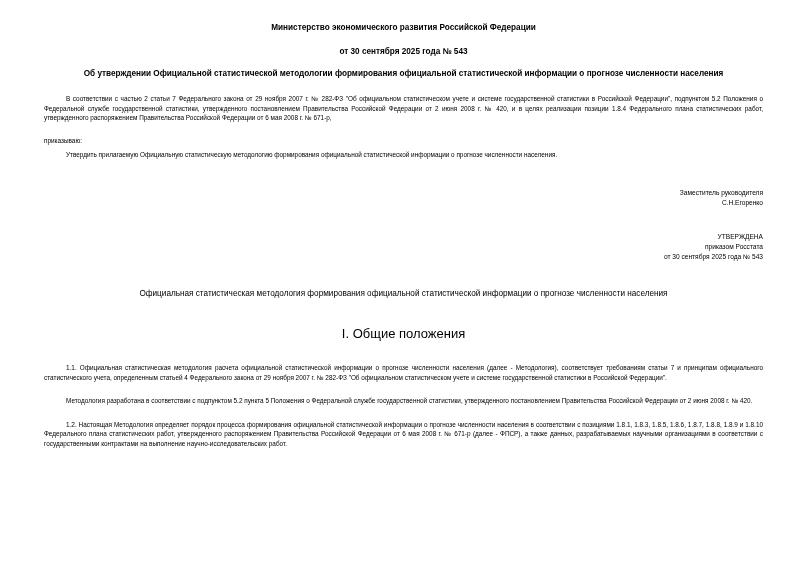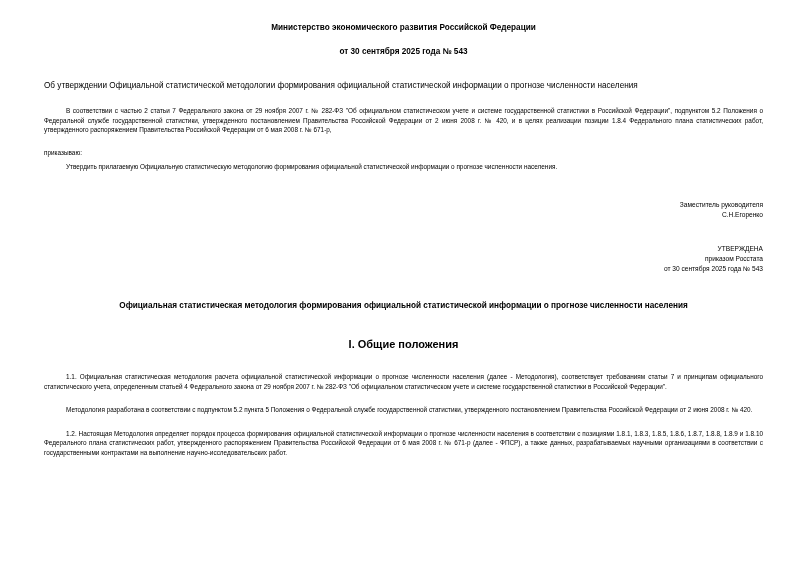--- a/index.html
+++ b/index.html
@@ -34,22 +34,23 @@
     margin-top: 16px;
   }
   .doc-date {
     font-size: 8.2px;
     font-weight: bold;
     text-align: center;
     margin-top: 13px;
   }
   .doc-title {
     font-size: 8.2px;
-    font-weight: normal;
-    margin-top: 24px;
+    font-weight: bold;
+    text-align: center;
+    margin-top: 12px;
     line-height: 12px;
   }
   .para {
     font-size: 6.4px;
     line-height: 9.6px;
     text-align: justify;
     margin-top: 14px;
   }
   .para.indent { text-indent: 22px; }
   .para.noindent { text-indent: 0; }
@@ -60,28 +61,28 @@
     margin-top: 28px;
   }
   .approve-block {
     font-size: 6.6px;
     line-height: 10px;
     text-align: right;
     margin-top: 24px;
   }
   .method-title {
     font-size: 8.2px;
-    font-weight: bold;
+    font-weight: normal;
     text-align: center;
     margin-top: 26px;
     line-height: 12px;
   }
   .section-title {
-    font-size: 11px;
-    font-weight: bold;
+    font-size: 13px;
+    font-weight: normal;
     text-align: center;
     margin-top: 26px;
   }
 </style>
 </head>
 <body>
 
 <div class="page">
 
   <div class="ministry">

